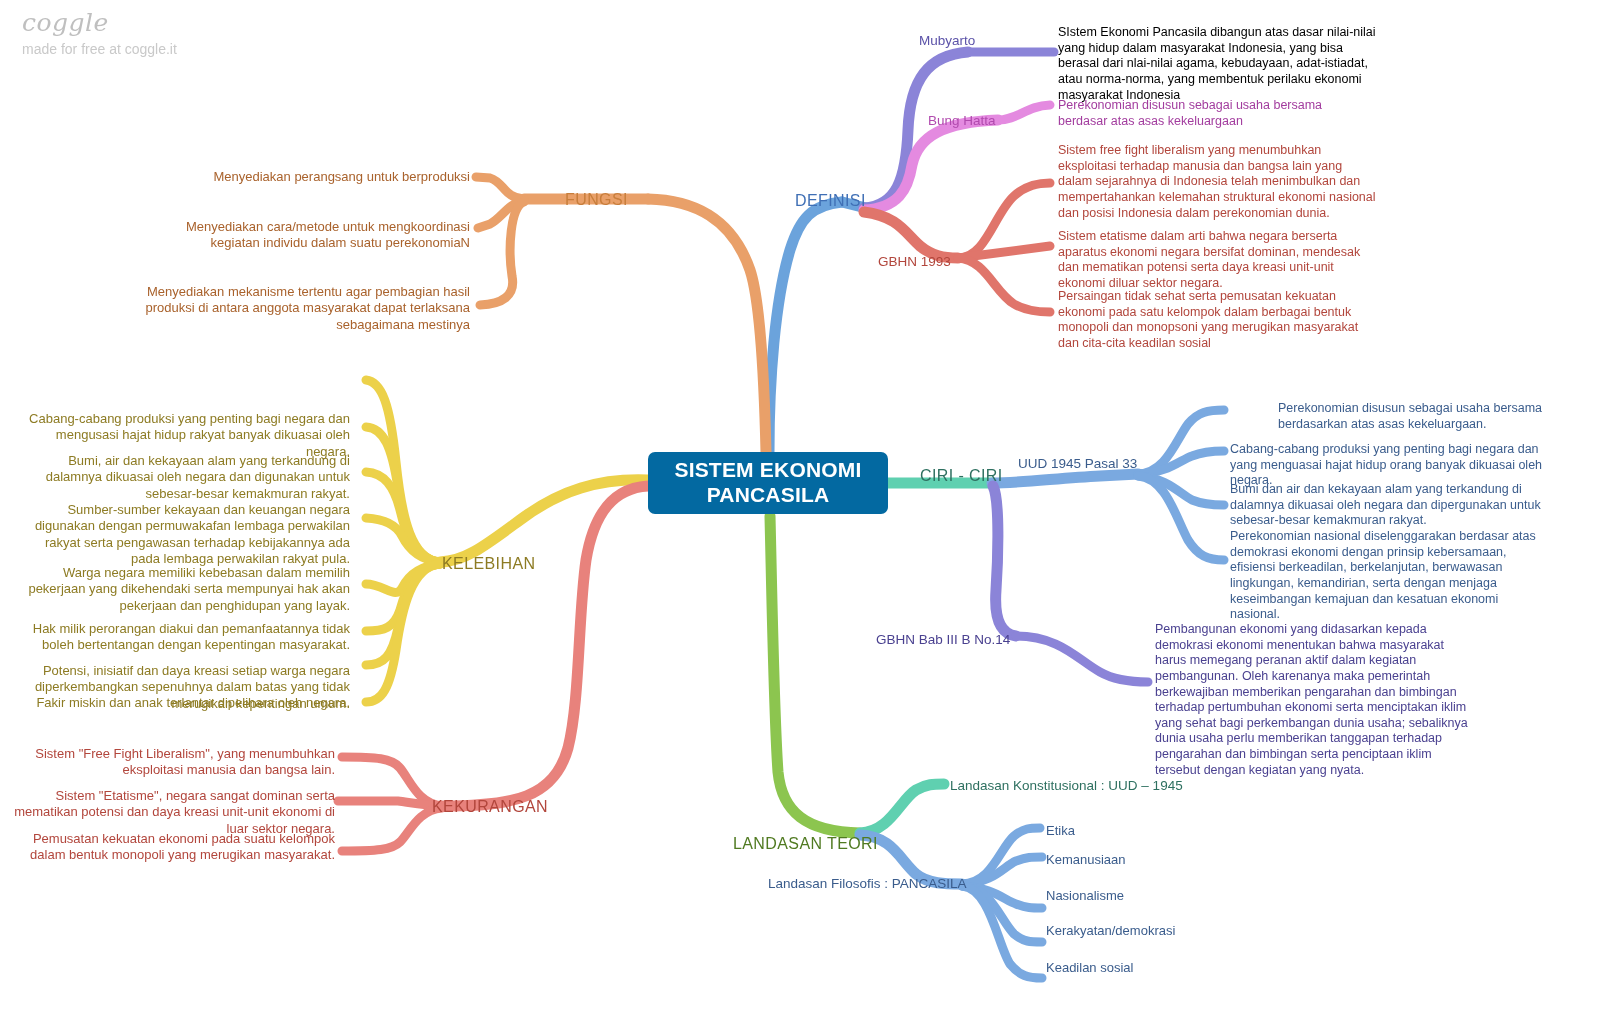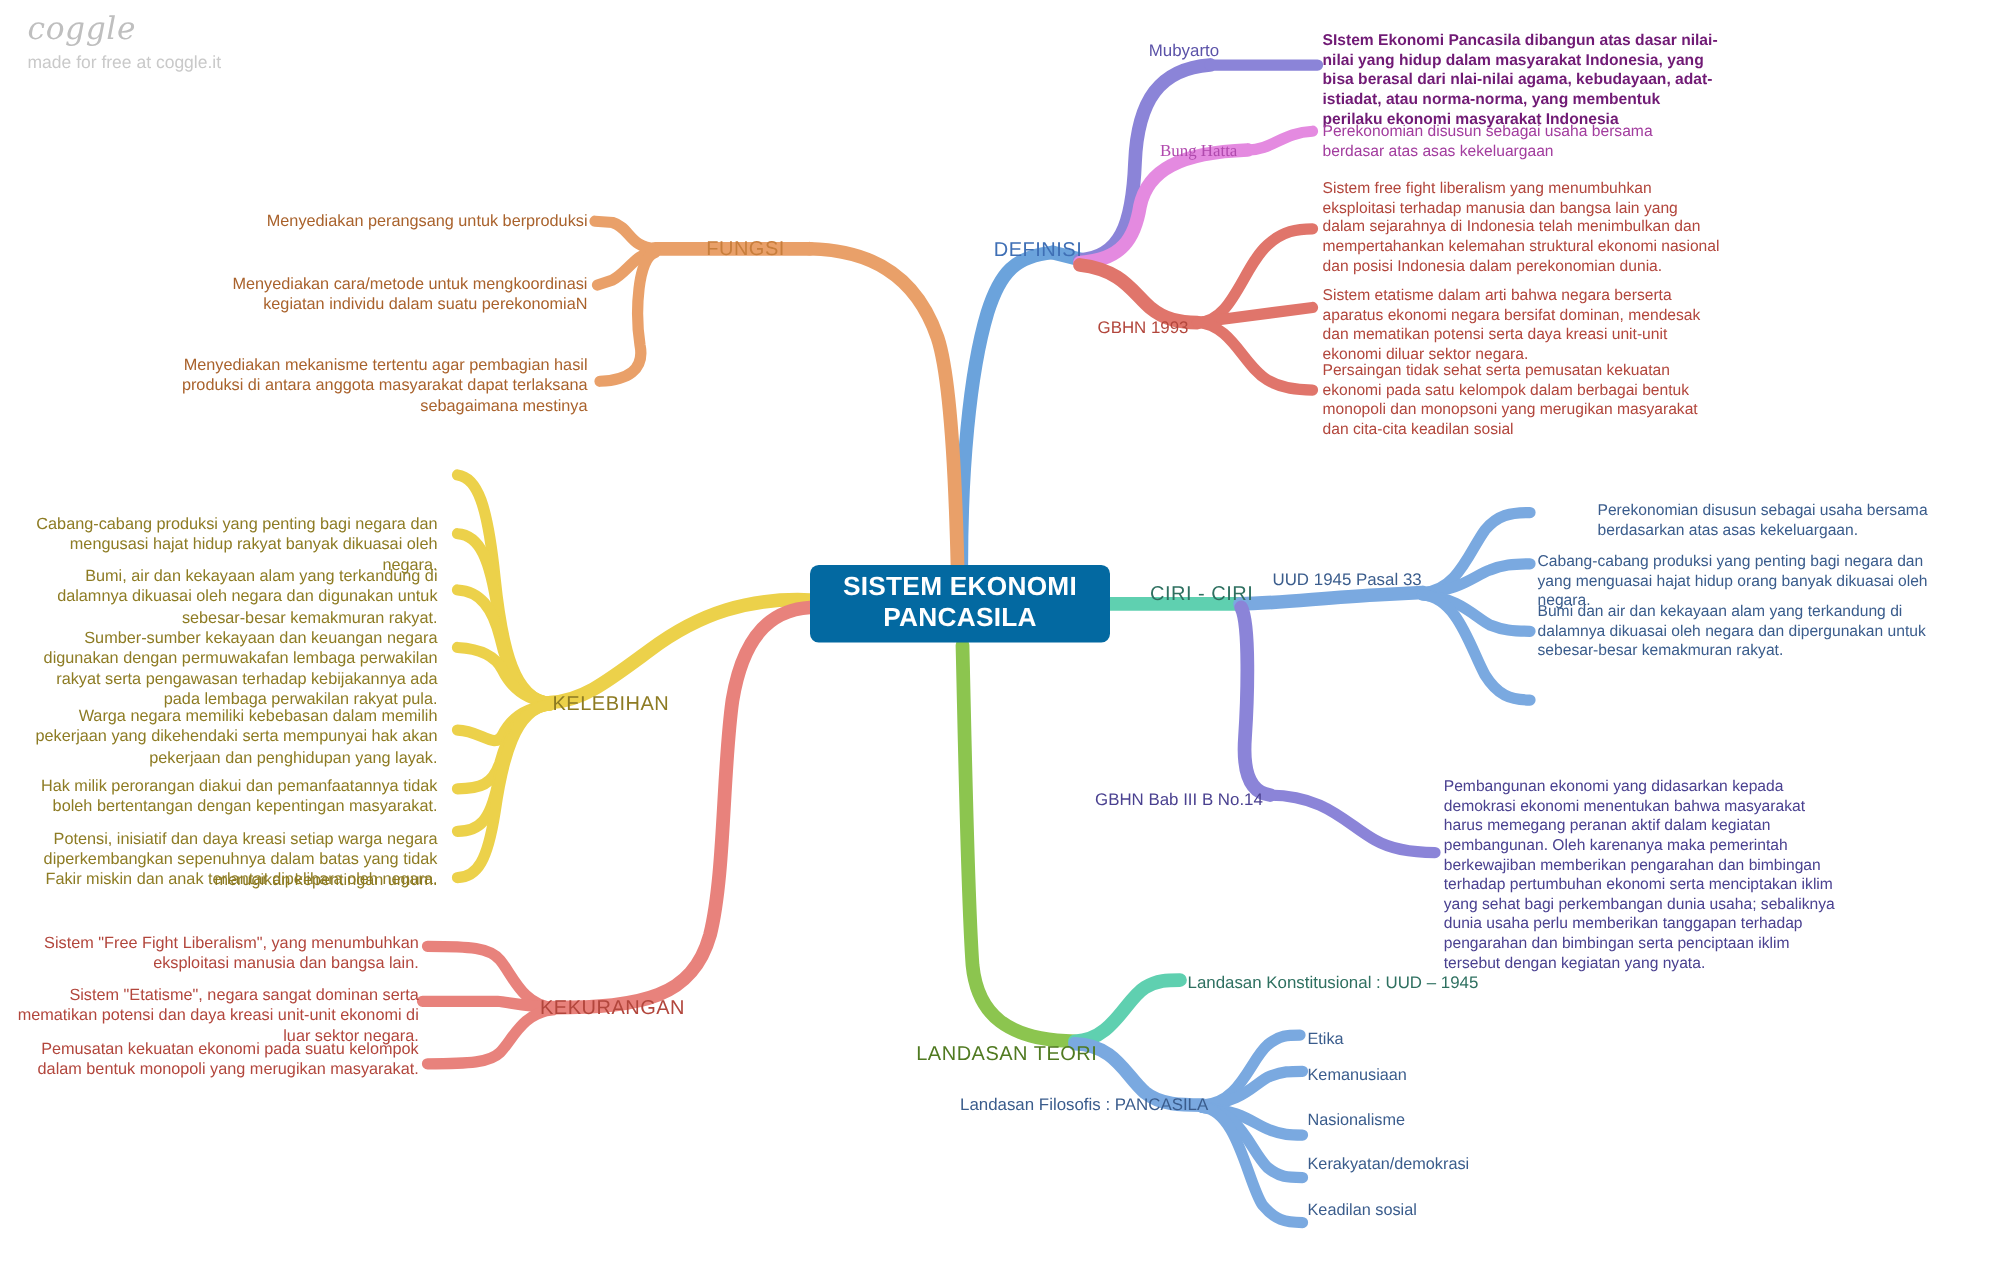--- a/index.html
+++ b/index.html
@@ -112,23 +112,23 @@
     <div class="wm-sub">made for free at coggle.it</div>
   </div>
 
   <div class="center-node">
     <span>SISTEM EKONOMI PANCASILA</span>
   </div>
 
   <div class="lbl h1lbl l" style="left:795px;top:191px;color:#3f6fb5;">DEFINISI</div>
 
   <div class="lbl h2lbl l" style="left:919px;top:33px;color:#5b52a8;">Mubyarto</div>
-  <div class="lbl leaf l" style="left:1058px;top:25px;width:318px;color:#701a75;font-weight:bold;">SIstem Ekonomi Pancasila dibangun atas dasar nilai-nilai yang hidup dalam masyarakat Indonesia, yang bisa berasal dari nlai-nilai agama, kebudayaan, adat-istiadat, atau norma-norma, yang membentuk perilaku ekonomi masyarakat Indonesia</div>
+  <div class="lbl leaf l" style="left:1058px;top:25px;width:318px;color:#000000;">SIstem Ekonomi Pancasila dibangun atas dasar nilai-nilai yang hidup dalam masyarakat Indonesia, yang bisa berasal dari nlai-nilai agama, kebudayaan, adat-istiadat, atau norma-norma, yang membentuk perilaku ekonomi masyarakat Indonesia</div>
 
-  <div class="lbl h2lbl l" style="left:928px;top:113px;color:#b14aae;font-family:Liberation Serif, serif;">Bung Hatta</div>
+  <div class="lbl h2lbl l" style="left:928px;top:113px;color:#b14aae;">Bung Hatta</div>
   <div class="lbl leaf l" style="left:1058px;top:98px;width:310px;color:#a23c9e;">Perekonomian disusun sebagai usaha bersama berdasar atas asas kekeluargaan</div>
 
   <div class="lbl h2lbl l" style="left:878px;top:254px;color:#b2463c;">GBHN 1993</div>
   <div class="lbl leaf l" style="left:1058px;top:143px;width:318px;color:#b2463c;">Sistem free fight liberalism yang menumbuhkan eksploitasi terhadap manusia dan bangsa lain yang dalam sejarahnya di Indonesia telah menimbulkan dan mempertahankan kelemahan struktural ekonomi nasional dan posisi Indonesia dalam perekonomian dunia.</div>
   <div class="lbl leaf l" style="left:1058px;top:229px;width:318px;color:#b2463c;">Sistem etatisme dalam arti bahwa negara berserta aparatus ekonomi negara bersifat dominan, mendesak dan mematikan potensi serta daya kreasi unit-unit ekonomi diluar sektor negara.</div>
   <div class="lbl leaf l" style="left:1058px;top:289px;width:318px;color:#b2463c;">Persaingan tidak sehat serta pemusatan kekuatan ekonomi pada satu kelompok dalam berbagai bentuk monopoli dan monopsoni yang merugikan masyarakat dan cita-cita keadilan sosial</div>
 
   <div class="lbl h1lbl l" style="left:565px;top:190px;color:#c87e3c;">FUNGSI</div>
   <div class="lbl leaf-big r" style="left:140px;top:169px;width:330px;color:#a9622c;">Menyediakan perangsang untuk berproduksi</div>
   <div class="lbl leaf-big r" style="left:140px;top:219px;width:330px;color:#a9622c;">Menyediakan cara/metode untuk mengkoordinasi kegiatan individu dalam suatu perekonomiaN</div>
@@ -147,20 +147,21 @@
   <div class="lbl leaf-big r" style="left:10px;top:746px;width:325px;color:#b2463c;">Sistem "Free Fight Liberalism", yang menumbuhkan eksploitasi manusia dan bangsa lain.</div>
   <div class="lbl leaf-big r" style="left:10px;top:788px;width:325px;color:#b2463c;">Sistem "Etatisme", negara sangat dominan serta mematikan potensi dan daya kreasi unit-unit ekonomi di luar sektor negara.</div>
   <div class="lbl leaf-big r" style="left:10px;top:831px;width:325px;color:#b2463c;">Pemusatan kekuatan ekonomi pada suatu kelompok dalam bentuk monopoli yang merugikan masyarakat.</div>
 
   <div class="lbl h1lbl l" style="left:920px;top:466px;color:#2e7060;">CIRI - CIRI</div>
 
   <div class="lbl h2lbl l" style="left:1018px;top:456px;color:#3a5c8c;">UUD 1945 Pasal 33</div>
   <div class="lbl leaf l" style="left:1230px;top:401px;width:320px;color:#3a5c8c;margin-left:48px;">Perekonomian disusun sebagai usaha bersama berdasarkan atas asas kekeluargaan.</div>
   <div class="lbl leaf l" style="left:1230px;top:442px;width:320px;color:#3a5c8c;">Cabang-cabang produksi yang penting bagi negara dan yang menguasai hajat hidup orang banyak dikuasai oleh negara.</div>
   <div class="lbl leaf l" style="left:1230px;top:482px;width:320px;color:#3a5c8c;">Bumi dan air dan kekayaan alam yang terkandung di dalamnya dikuasai oleh negara dan dipergunakan untuk sebesar-besar kemakmuran rakyat.</div>
+  <div class="lbl leaf l" style="left:1230px;top:529px;width:320px;color:#3a5c8c;">Perekonomian nasional diselenggarakan berdasar atas demokrasi ekonomi dengan prinsip kebersamaan, efisiensi berkeadilan, berkelanjutan, berwawasan lingkungan, kemandirian, serta dengan menjaga keseimbangan kemajuan dan kesatuan ekonomi nasional.</div>
 
   <div class="lbl h2lbl l" style="left:876px;top:632px;color:#4a4190;">GBHN Bab III B No.14</div>
   <div class="lbl leaf l" style="left:1155px;top:622px;width:315px;color:#4a4190;">Pembangunan ekonomi yang didasarkan kepada demokrasi ekonomi menentukan bahwa masyarakat harus memegang peranan aktif dalam kegiatan pembangunan. Oleh karenanya maka pemerintah berkewajiban memberikan pengarahan dan bimbingan terhadap pertumbuhan ekonomi serta menciptakan iklim yang sehat bagi perkembangan dunia usaha; sebaliknya dunia usaha perlu memberikan tanggapan terhadap pengarahan dan bimbingan serta penciptaan iklim tersebut dengan kegiatan yang nyata.</div>
 
   <div class="lbl h1lbl l" style="left:733px;top:834px;color:#507a21;">LANDASAN TEORI</div>
 
   <div class="lbl h2lbl l" style="left:950px;top:778px;color:#2e7060;">Landasan Konstitusional : UUD – 1945</div>
 
   <div class="lbl h2lbl l" style="left:768px;top:876px;color:#3a5c8c;">Landasan Filosofis : PANCASILA</div>
   <div class="lbl leaf-big l" style="left:1046px;top:823px;color:#3a5c8c;">Etika</div>

